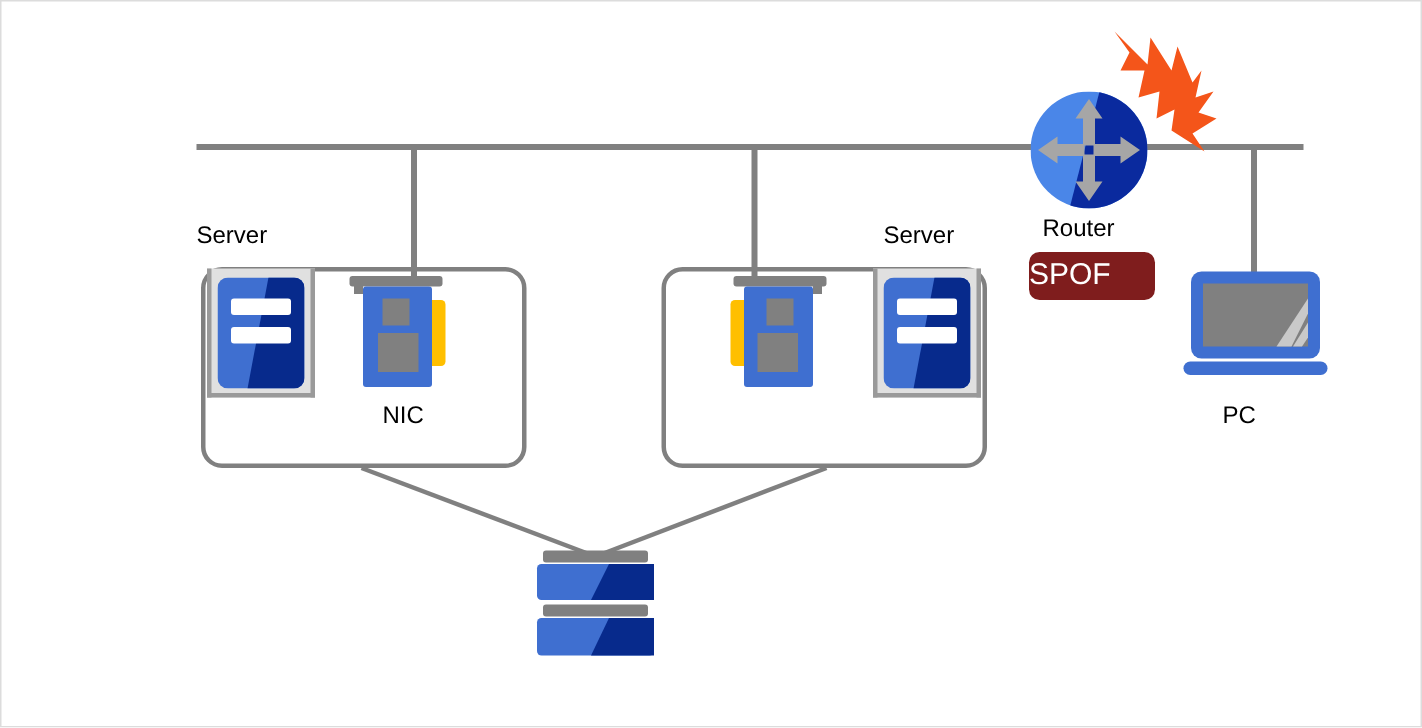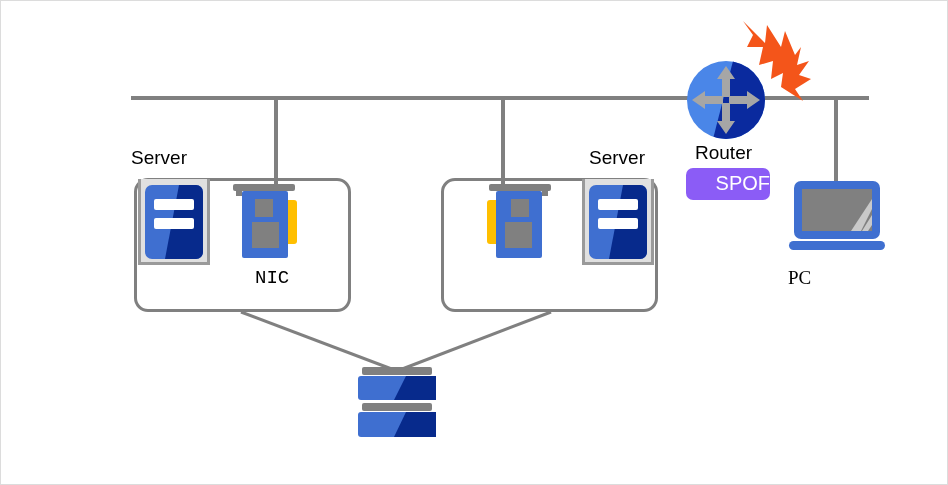--- a/index.html
+++ b/index.html
@@ -8,21 +8,21 @@
     position:relative;
     width:948px;height:485px;
     background:#ffffff;
     border:1px solid #dcdcdc;
     box-sizing:border-box;
     overflow:hidden;
   }
   .lbl{
     position:absolute;
     color:#000000;
-    font-size:19px;
+    font-size:16px;
     line-height:20px;
     white-space:nowrap;
   }
   .line{position:absolute;background:#808080;}
   svg{display:block;overflow:visible;}
   .svg-abs{position:absolute;}
   .group-box{
     position:absolute;
     border:3px solid #808080;
     border-radius:14px;
@@ -30,25 +30,25 @@
     background:transparent;
   }
   .tower-frame{
     position:absolute;
     border:3px solid #9a9a9a;
     background:#e0e0e0;
     box-sizing:border-box;
   }
   .badge{
     position:absolute;
-    background:#8b5cf6;
+    background:#7f1d1d;
     color:#ffffff;
     border-radius:7px;
     font-size:20px;
-    text-align:right;
+    text-align:left;
     line-height:31px;
     box-sizing:border-box;
   }
 </style>
 </head>
 <body>
 
 <div id="canvas">
 
   <div class="line" style="left:130px;top:95px;width:738px;height:4px;"></div>
@@ -79,21 +79,21 @@
   </svg>
 
   <svg class="svg-abs" style="left:232px;top:183px;" width="84" height="78" viewBox="0 0 84 78">
     <rect x="0" y="0" width="62" height="7" rx="2" fill="#808080"></rect>
     <rect x="3" y="0" width="6" height="12" fill="#808080"></rect>
     <rect x="52" y="16" width="12" height="44" rx="3" fill="#ffbf00"></rect>
     <rect x="9" y="7" width="46" height="67" rx="2" fill="#3f6fd0"></rect>
     <rect x="22" y="15" width="18" height="18" fill="#808080"></rect>
     <rect x="19" y="38" width="27" height="26" fill="#808080"></rect>
   </svg>
-  <div class="lbl" style="left:254px;top:267px;font-family:Liberation Mono, monospace;">NIC</div>
+  <div class="lbl" style="left:254px;top:267px;">NIC</div>
 
   <div class="lbl" style="left:588px;top:147px;">Server</div>
 
   <div class="group-box" style="left:440px;top:177px;width:217px;height:134px;"></div>
 
   <div class="tower-frame" style="left:581px;top:178px;width:72px;height:86px;border-top:none;"></div>
   <svg class="svg-abs" style="left:588px;top:184px;" width="58" height="74" viewBox="0 0 58 74">
     <defs>
       <clipPath id="twR">
           <rect x="0" y="0" width="58" height="74" rx="7" ry="7"></rect>
@@ -160,15 +160,15 @@
     <polygon fill="#f4551a" points="6,8 28,30 30,12 44,34 48,18 58,42 64,34 60,52 72,48 62,62 74,66 58,76 66,88 44,74 46,60 34,66 36,48 22,52 26,34 10,34 16,22"></polygon>
   </svg>
 
   <svg class="svg-abs" style="left:788px;top:180px;" width="96" height="72" viewBox="0 0 96 72">
     <rect x="5" y="0" width="86" height="58" rx="7" fill="#3f6fd0"></rect>
     <rect x="13" y="8" width="70" height="42" fill="#808080"></rect>
     <polygon points="73,50 83,34 83,44 79,50" fill="#c9c9c9"></polygon>
     <polygon points="62,50 83,18 83,28 72,50" fill="#c9c9c9"></polygon>
     <rect x="0" y="60" width="96" height="9" rx="4.5" fill="#3f6fd0"></rect>
   </svg>
-  <div class="lbl" style="left:787px;top:267px;font-family:Liberation Serif, serif;">PC</div>
+  <div class="lbl" style="left:814px;top:267px;">PC</div>
 
 </div>
 
 </body></html>

